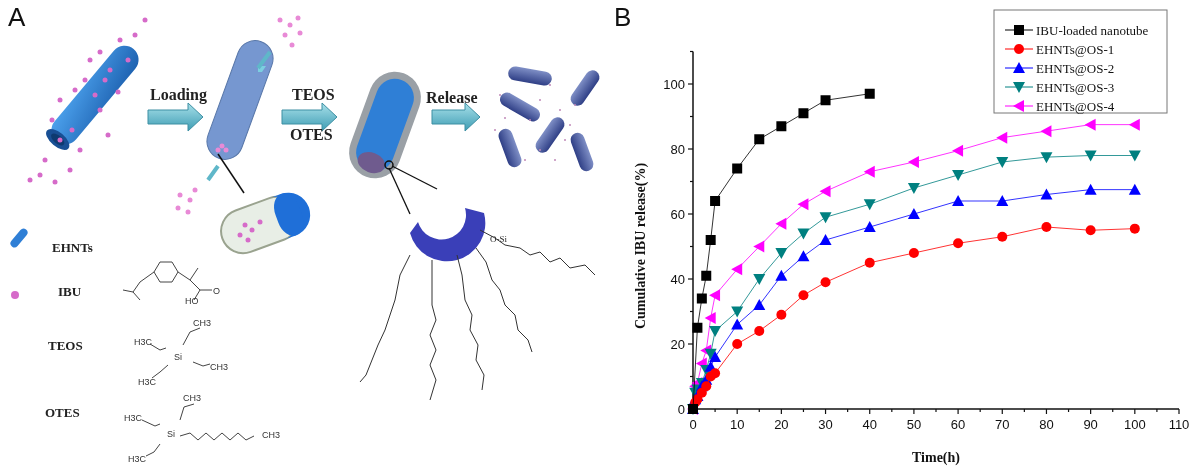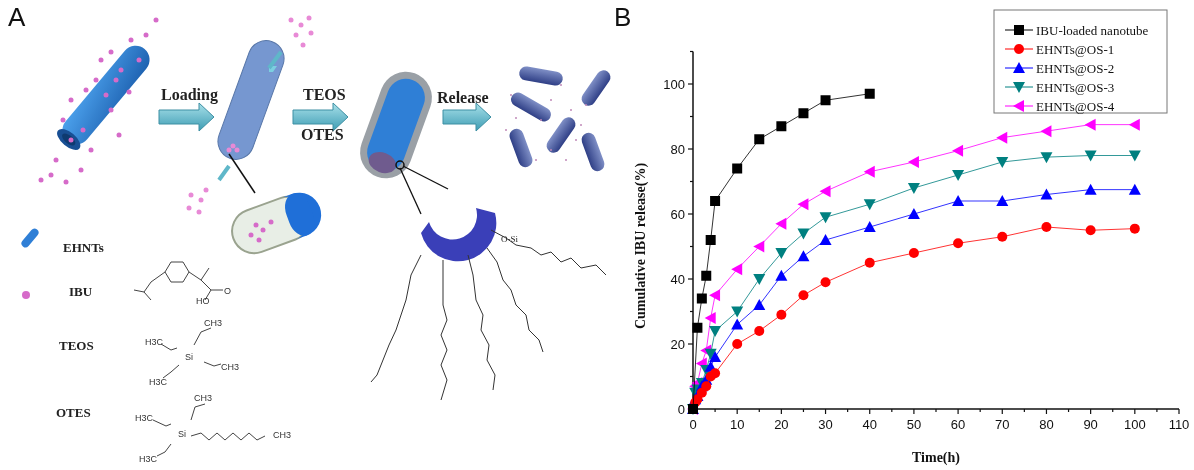--- a/index.html
+++ b/index.html
@@ -1,18 +1,18 @@
 <!DOCTYPE html>
 <html><head>
 <meta charset="utf-8">
 <style>
   html,body{margin:0;padding:0;background:#fff;}
   body{width:1194px;height:470px;position:relative;overflow:hidden;font-family:"Liberation Serif",serif;}
   .panel-label{position:absolute;font-family:"Liberation Sans",sans-serif;font-size:26px;color:#111;}
-  #panelA{position:absolute;left:11px;top:0;width:620px;height:470px;text-align:right;}
+  #panelA{position:absolute;left:0;top:0;width:620px;height:470px;text-align:right;}
   #panelB{position:absolute;left:620px;top:0;width:574px;height:470px;}
   svg text{font-family:"Liberation Serif",serif;}
   .sans{font-family:"Liberation Sans",sans-serif !important;}
 </style>
 </head>
 <body>
 
 <div class="panel-label" style="left:8px;top:2px;">A</div>
 <div class="panel-label" style="left:614px;top:2px;">B</div>
 

